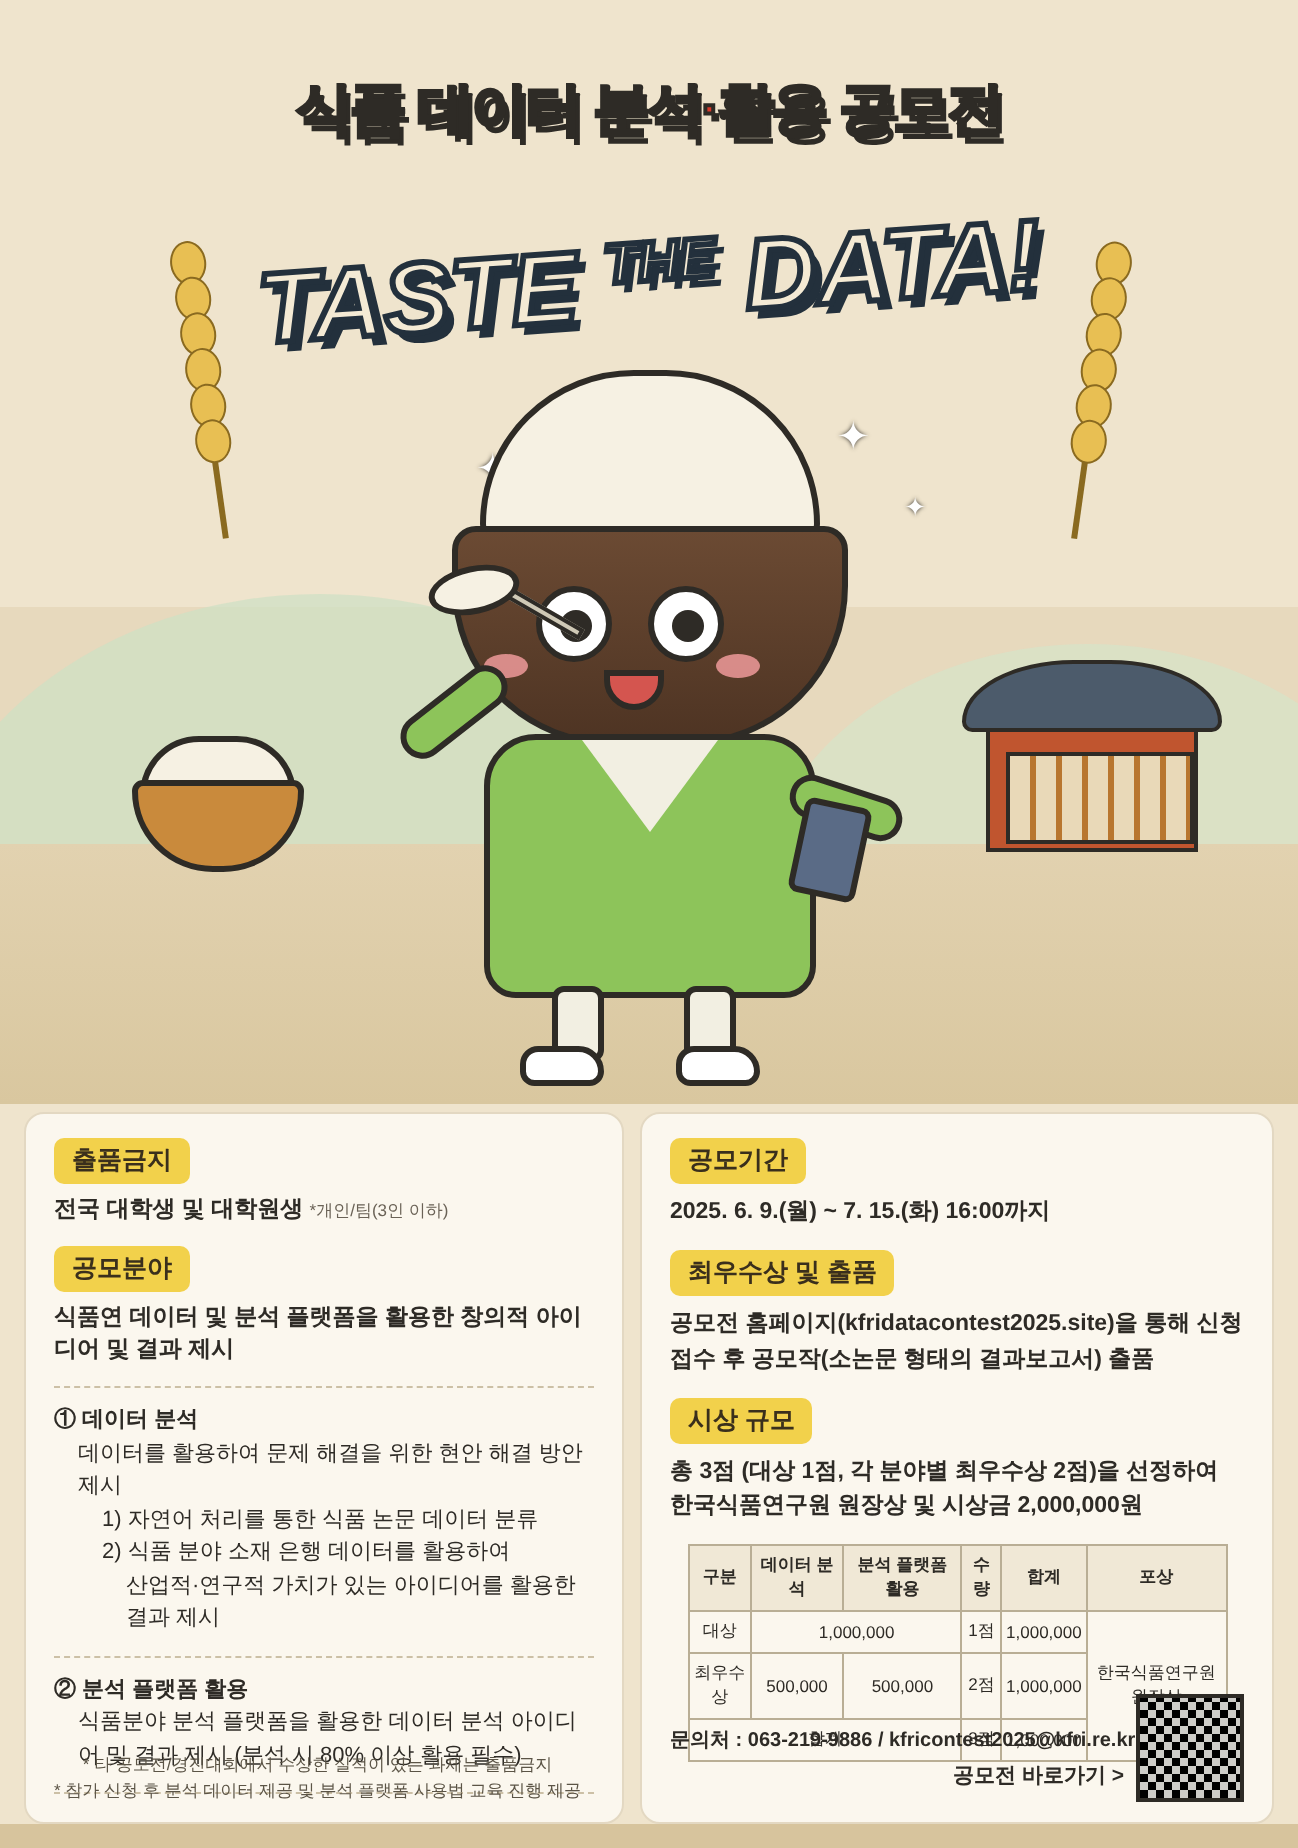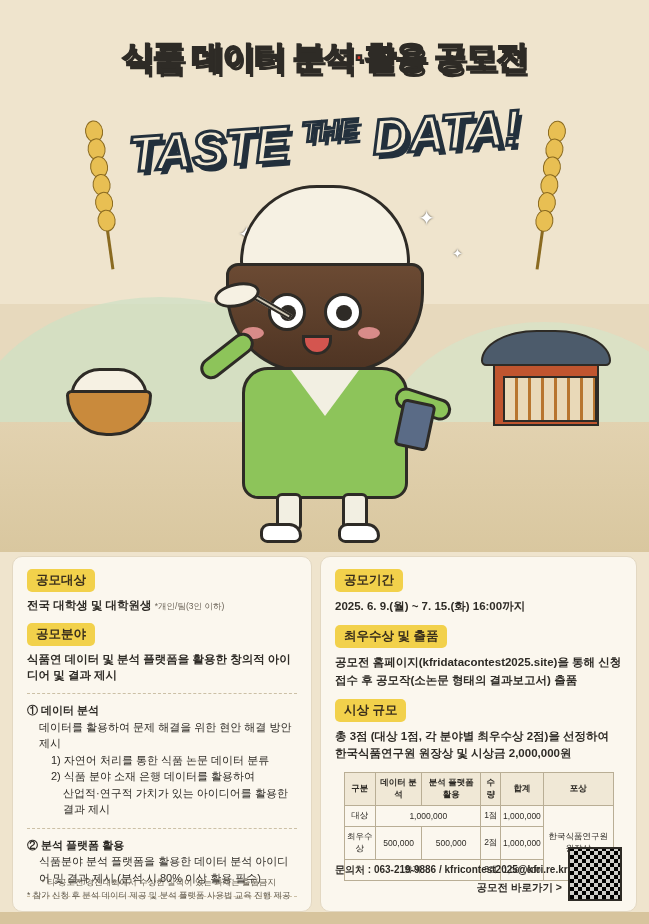--- a/index.html
+++ b/index.html
@@ -62,21 +62,21 @@
     width: 330px; height: 130px;
     border-radius: 50% 50% 0 0 / 100% 100% 0 0;
     background: #d6e4c9;
     opacity: .7;
   }
 
   .title-main {
     position: absolute;
     top: 36px; left: 0; width: 100%;
     text-align: center;
-    font-size: 32px;
+    font-size: 28px;
     font-weight: bold;
     letter-spacing: -1px;
     color: #d93a2b;
     -webkit-text-stroke: 2px #2e2b26;
     text-shadow: 3px 4px 0 #2e2b26;
   }
 
   .title-sub {
     position: absolute;
     top: 112px; left: 0; width: 100%;
@@ -429,21 +429,21 @@
 
   <div class="hanok">
     <div class="hanok-roof"></div>
     <div class="hanok-body"></div>
   </div>
 </div>
 
 <div class="panels">
 
   <div class="panel left">
-    <div class="sec-title">공모대상</div>
+    <div class="sec-title">출품금지</div>
     <div class="sec-body">
       <span>전국 대학생 및 대학원생</span>
       <span class="small">*개인/팀(3인 이하)</span>
     </div>
 
     <div class="sec-title">공모분야</div>
     <div class="sec-body">식품연 데이터 및 분석 플랫폼을 활용한 창의적 아이디어 및 결과 제시</div>
 
     <div class="divider"></div>
 

